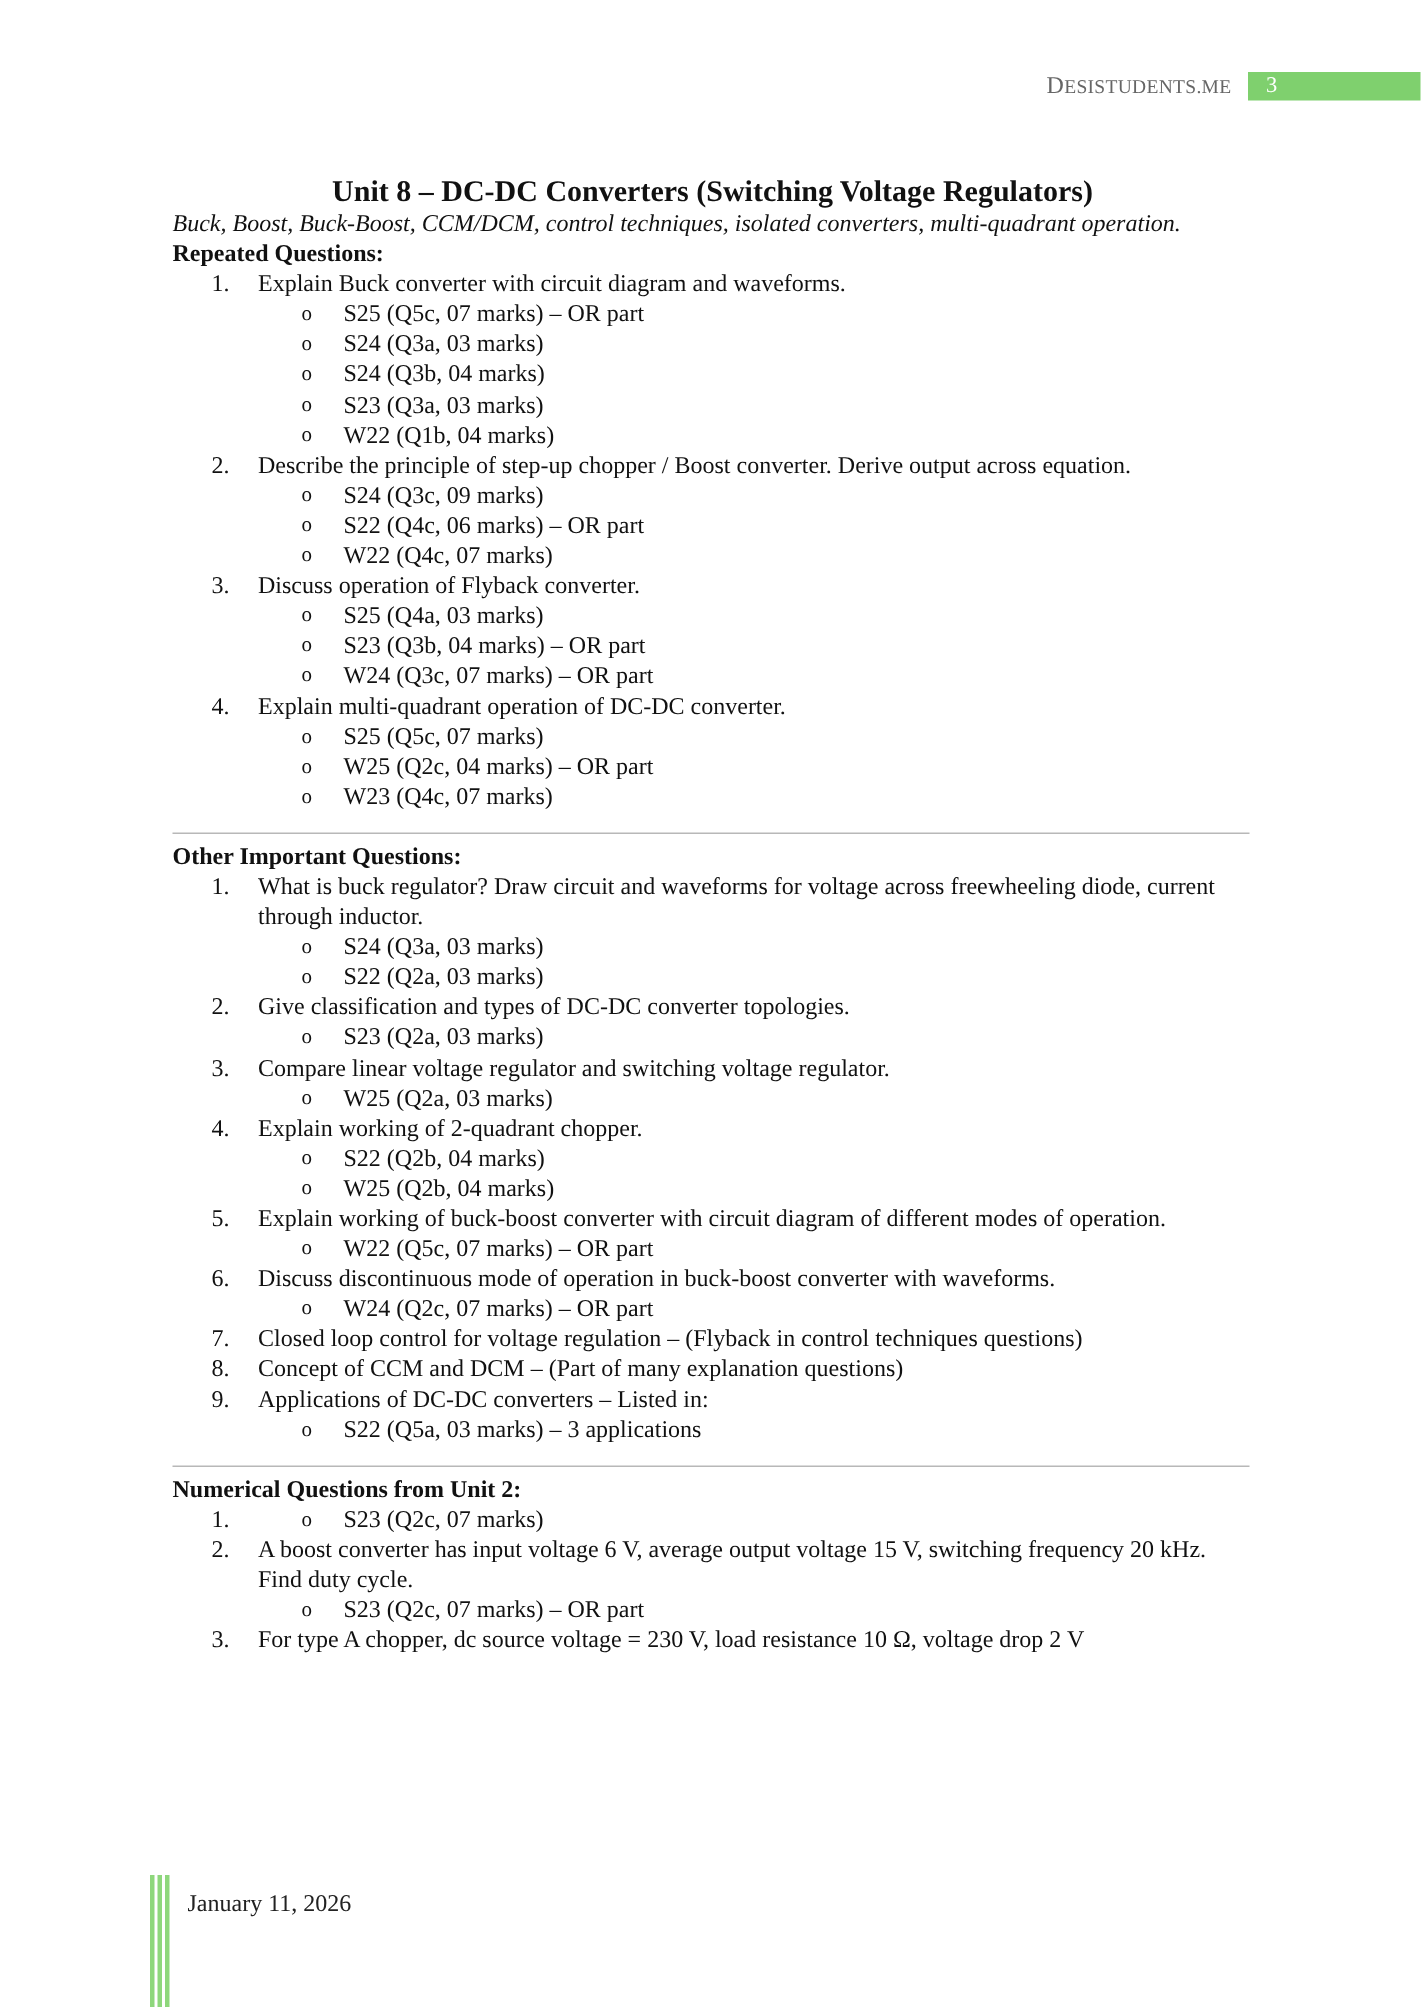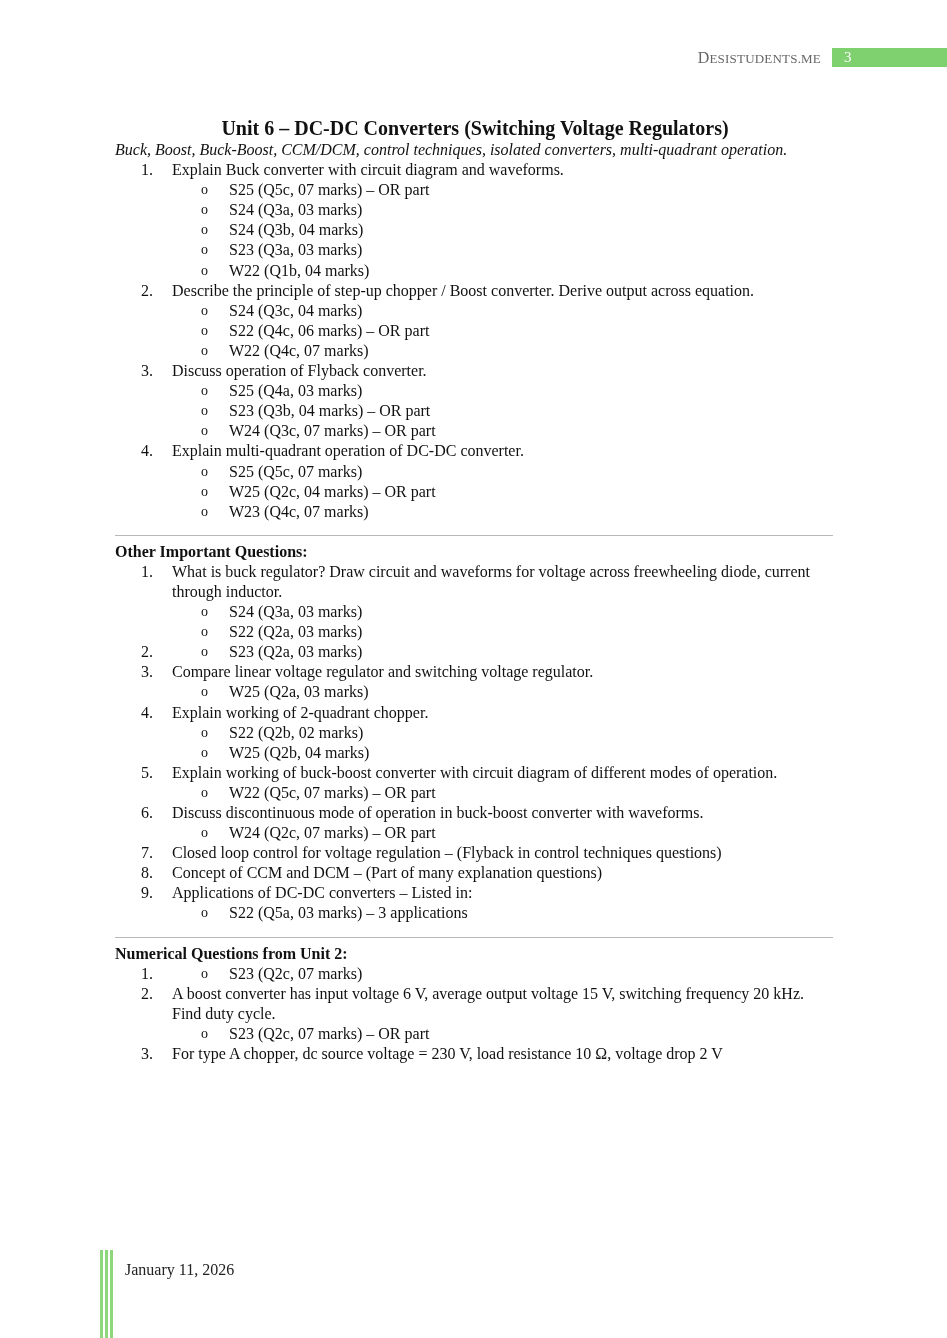--- a/index.html
+++ b/index.html
@@ -31,38 +31,39 @@
   </style>
 </head>
 <body>
 
 <div class="header">
   <div class="site-name"><span class="cap">D</span><span>ESISTUDENTS</span><span>.M</span><span>E</span></div>
   <div class="page-num-box"><span>3</span></div>
 </div>
 
 <div class="content" id="content">
-  <div class="title">Unit 6 – DC-DC Converters (Switching Voltage Regulators)</div>
+  <div class="title">Unit 8 – DC-DC Converters (Switching Voltage Regulators)</div>
   <div class="subtitle">Buck, Boost, Buck-Boost, CCM/DCM, control techniques, isolated converters, multi-quadrant operation.</div>
   <div id="sections">
+      <div class="section-head">Repeated Questions:</div>
       <ol>
         <li class="q"><span class="num">1.</span><span class="qtext">Explain Buck converter with circuit diagram and waveforms.</span></li>
         <li style="list-style: none;">
           <ul class="refs">
             <li class="ref" style="padding-left: 114px;"><span class="bullet" style="left: 86px;">o</span><span>S25 (Q5c, 07 marks) – OR part</span></li>
             <li class="ref" style="padding-left: 114px;"><span class="bullet" style="left: 86px;">o</span><span>S24 (Q3a, 03 marks)</span></li>
             <li class="ref" style="padding-left: 114px;"><span class="bullet" style="left: 86px;">o</span><span>S24 (Q3b, 04 marks)</span></li>
             <li class="ref" style="padding-left: 114px;"><span class="bullet" style="left: 86px;">o</span><span>S23 (Q3a, 03 marks)</span></li>
             <li class="ref" style="padding-left: 114px;"><span class="bullet" style="left: 86px;">o</span><span>W22 (Q1b, 04 marks)</span></li>
           </ul>
         </li>
         <li class="q"><span class="num">2.</span><span class="qtext">Describe the principle of step-up chopper / Boost converter. Derive output across equation.</span></li>
         <li style="list-style: none;">
           <ul class="refs">
-            <li class="ref" style="padding-left: 114px;"><span class="bullet" style="left: 86px;">o</span><span>S24 (Q3c, 04 marks)</span></li>
+            <li class="ref" style="padding-left: 114px;"><span class="bullet" style="left: 86px;">o</span><span>S24 (Q3c, 09 marks)</span></li>
             <li class="ref" style="padding-left: 114px;"><span class="bullet" style="left: 86px;">o</span><span>S22 (Q4c, 06 marks) – OR part</span></li>
             <li class="ref" style="padding-left: 114px;"><span class="bullet" style="left: 86px;">o</span><span>W22 (Q4c, 07 marks)</span></li>
           </ul>
         </li>
         <li class="q"><span class="num">3.</span><span class="qtext">Discuss operation of Flyback converter.</span></li>
         <li style="list-style: none;">
           <ul class="refs">
             <li class="ref" style="padding-left: 114px;"><span class="bullet" style="left: 86px;">o</span><span>S25 (Q4a, 03 marks)</span></li>
             <li class="ref" style="padding-left: 114px;"><span class="bullet" style="left: 86px;">o</span><span>S23 (Q3b, 04 marks) – OR part</span></li>
             <li class="ref" style="padding-left: 114px;"><span class="bullet" style="left: 86px;">o</span><span>W24 (Q3c, 07 marks) – OR part</span></li>
@@ -80,36 +81,36 @@
       <div class="divider"></div>
       <div class="section-head">Other Important Questions:</div>
       <ol>
         <li class="q"><span class="num">1.</span><span class="qtext">What is buck regulator? Draw circuit and waveforms for voltage across freewheeling diode, current through inductor.</span></li>
         <li style="list-style: none;">
           <ul class="refs">
             <li class="ref" style="padding-left: 114px;"><span class="bullet" style="left: 86px;">o</span><span>S24 (Q3a, 03 marks)</span></li>
             <li class="ref" style="padding-left: 114px;"><span class="bullet" style="left: 86px;">o</span><span>S22 (Q2a, 03 marks)</span></li>
           </ul>
         </li>
-        <li class="q"><span class="num">2.</span></li>
+        <li class="q"><span class="num">2.</span><span class="qtext">Give classification and types of DC-DC converter topologies.</span></li>
         <li style="list-style: none;">
           <ul class="refs">
             <li class="ref" style="padding-left: 114px;"><span class="bullet" style="left: 86px;">o</span><span>S23 (Q2a, 03 marks)</span></li>
           </ul>
         </li>
         <li class="q"><span class="num">3.</span><span class="qtext">Compare linear voltage regulator and switching voltage regulator.</span></li>
         <li style="list-style: none;">
           <ul class="refs">
             <li class="ref" style="padding-left: 114px;"><span class="bullet" style="left: 86px;">o</span><span>W25 (Q2a, 03 marks)</span></li>
           </ul>
         </li>
         <li class="q"><span class="num">4.</span><span class="qtext">Explain working of 2-quadrant chopper.</span></li>
         <li style="list-style: none;">
           <ul class="refs">
-            <li class="ref" style="padding-left: 114px;"><span class="bullet" style="left: 86px;">o</span><span>S22 (Q2b, 02 marks)</span></li>
+            <li class="ref" style="padding-left: 114px;"><span class="bullet" style="left: 86px;">o</span><span>S22 (Q2b, 04 marks)</span></li>
             <li class="ref" style="padding-left: 114px;"><span class="bullet" style="left: 86px;">o</span><span>W25 (Q2b, 04 marks)</span></li>
           </ul>
         </li>
         <li class="q"><span class="num">5.</span><span class="qtext">Explain working of buck-boost converter with circuit diagram of different modes of operation.</span></li>
         <li style="list-style: none;">
           <ul class="refs">
             <li class="ref" style="padding-left: 114px;"><span class="bullet" style="left: 86px;">o</span><span>W22 (Q5c, 07 marks) – OR part</span></li>
           </ul>
         </li>
         <li class="q"><span class="num">6.</span><span class="qtext">Discuss discontinuous mode of operation in buck-boost converter with waveforms.</span></li>

